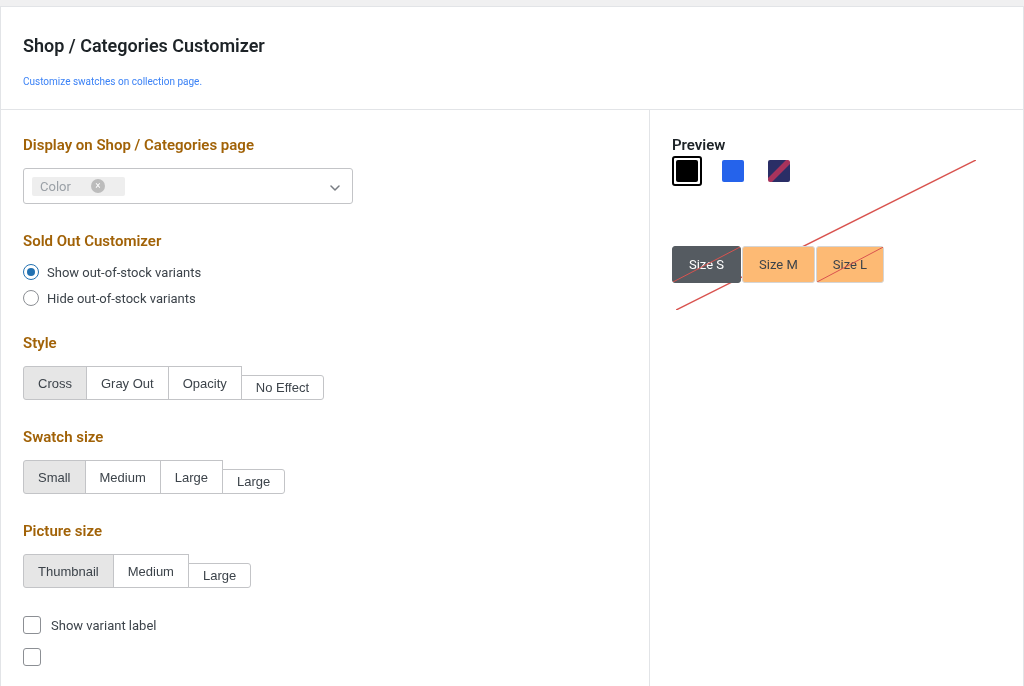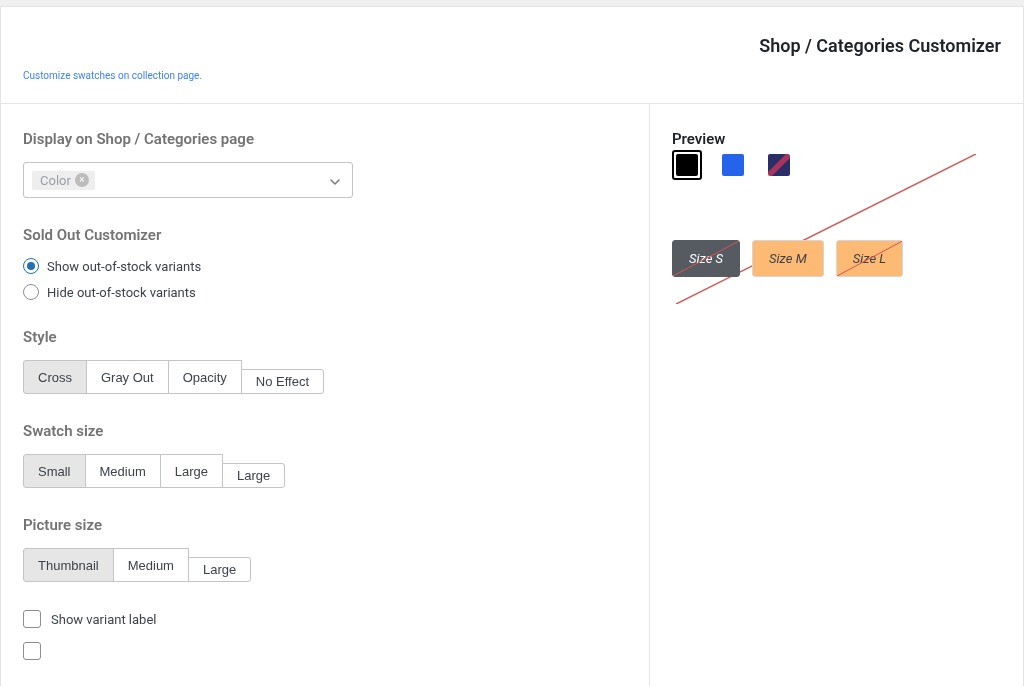--- a/index.html
+++ b/index.html
@@ -23,43 +23,42 @@
       margin: 0;
     }
     .panel-header {
       padding: 28px 22px 22px 22px;
       border-bottom: 1px solid #e2e4e7;
     }
     .page-title {
       font-size: 18px;
       font-weight: 600;
       color: #1d2327;
-      margin-bottom: 14px;
-      text-align: right;
+      margin-bottom: 20px;
     }
     .page-subtitle {
       font-size: 10px;
       color: #3b82f6;
     }
     .panel-body {
       display: flex;
     }
     .settings-col {
       width: 63.5%;
       border-right: 1px solid #e2e4e7;
       padding: 26px 22px 40px 22px;
     }
     .preview-col {
       width: 36.5%;
       padding: 26px 22px;
     }
     .section-title {
       font-size: 15px;
       font-weight: 600;
-      color: #737373;
+      color: #a16207;
       margin-bottom: 14px;
     }
     .section {
       margin-bottom: 28px;
     }
     
     .tag-select {
       width: 330px;
       height: 36px;
       border: 1px solid #c3c4c7;
@@ -75,25 +74,25 @@
       position: absolute;
       right: 12px;
       top: 12px;
       width: 10px;
       height: 10px;
     }
     .tag {
       background: #eeeeee;
       color: #9aa0a6;
       font-size: 13px;
-      padding: 2px 6px 2px 8px;
+      padding: 2px 20px 2px 8px;
       border-radius: 2px;
       display: inline-flex;
       align-items: center;
-      gap: 4px;
+      gap: 20px;
     }
     .tag-close {
       display: inline-flex;
       width: 14px;
       height: 14px;
       border-radius: 50%;
       background: #bcbcbc;
       color: #fff;
       align-items: center;
       justify-content: center;
@@ -206,22 +205,21 @@
     .cross-line {
       position: absolute;
       left: 2px;
       top: 2px;
       right: 2px;
       bottom: 2px;
       pointer-events: none;
     }
     .size-row {
       display: flex;
-      gap: 12px;
-      font-style: italic;
+      gap: 1px;
     }
     .size-btn {
       border: 1px solid #d5d5d5;
       background: #fdba74;
       color: #3c434a;
       font-size: 13px;
       padding: 10px 16px;
       border-radius: 3px;
       position: relative;
       min-width: 64px;

